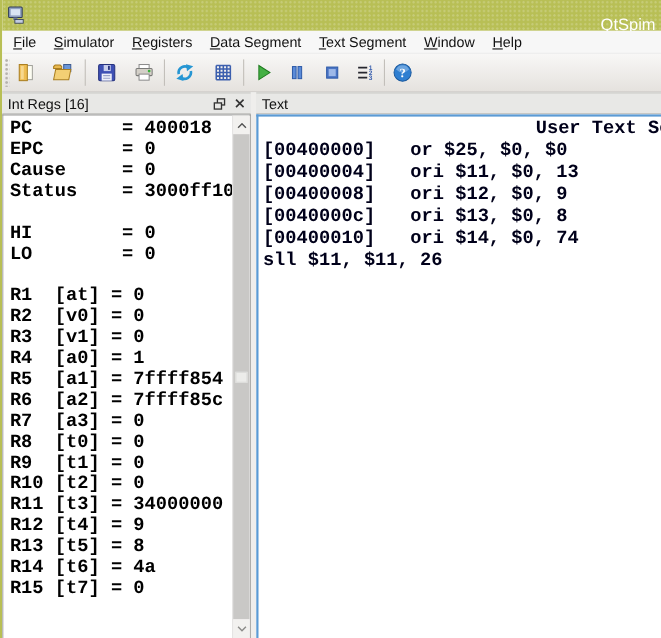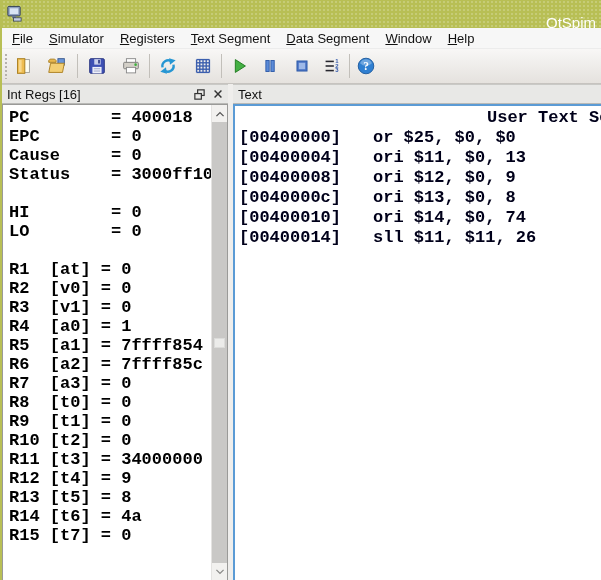--- a/index.html
+++ b/index.html
@@ -64,22 +64,22 @@
       <rect x="7.5" y="11.5" width="4" height="2.5" fill="#6a7894"></rect>
       <rect x="9" y="13.5" width="8" height="3.5" fill="#c2cce0" stroke="#2e3a55" stroke-width="0.8"></rect>
     </svg>
     <span class="win-title">QtSpim</span>
   </div>
 
   <div class="menubar">
     <span class="menu-item">File</span>
     <span class="menu-item">Simulator</span>
     <span class="menu-item">Registers</span>
+    <span class="menu-item">Data Segment</span>
     <span class="menu-item">Text Segment</span>
-    <span class="menu-item">Data Segment</span>
     <span class="menu-item">Window</span>
     <span class="menu-item">Help</span>
   </div>
 
   <div class="toolbar">
     <div class="grip"></div>
 
     <div class="tbtn" style="margin-left:2px">
       <svg width="22" height="22" viewBox="0 0 24 24">
         <rect x="13" y="5" width="6" height="14" fill="#fdfdf2" stroke="#a0a09a" stroke-width="1"></rect>
@@ -258,19 +258,19 @@
         <span>Text</span>
       </div>
       <div class="text-content">
         <div class="seg-heading">User Text Segment</div>
         <div>
             <div class="ins-row"><span class="ins-addr">[00400000]</span><span class="ins-text">or $25, $0, $0</span></div>
             <div class="ins-row"><span class="ins-addr">[00400004]</span><span class="ins-text">ori $11, $0, 13</span></div>
             <div class="ins-row"><span class="ins-addr">[00400008]</span><span class="ins-text">ori $12, $0, 9</span></div>
             <div class="ins-row"><span class="ins-addr">[0040000c]</span><span class="ins-text">ori $13, $0, 8</span></div>
             <div class="ins-row"><span class="ins-addr">[00400010]</span><span class="ins-text">ori $14, $0, 74</span></div>
-            <div class="ins-row"><span class="ins-addr">[00400014]</span><span class="ins-text">sll $11, $11, 26</span></div>
+            <div class="ins-row"><span class="ins-text">sll $11, $11, 26</span></div>
           </div>
       </div>
     </div>
 
   </div>
 </div>
 
 </body></html>

